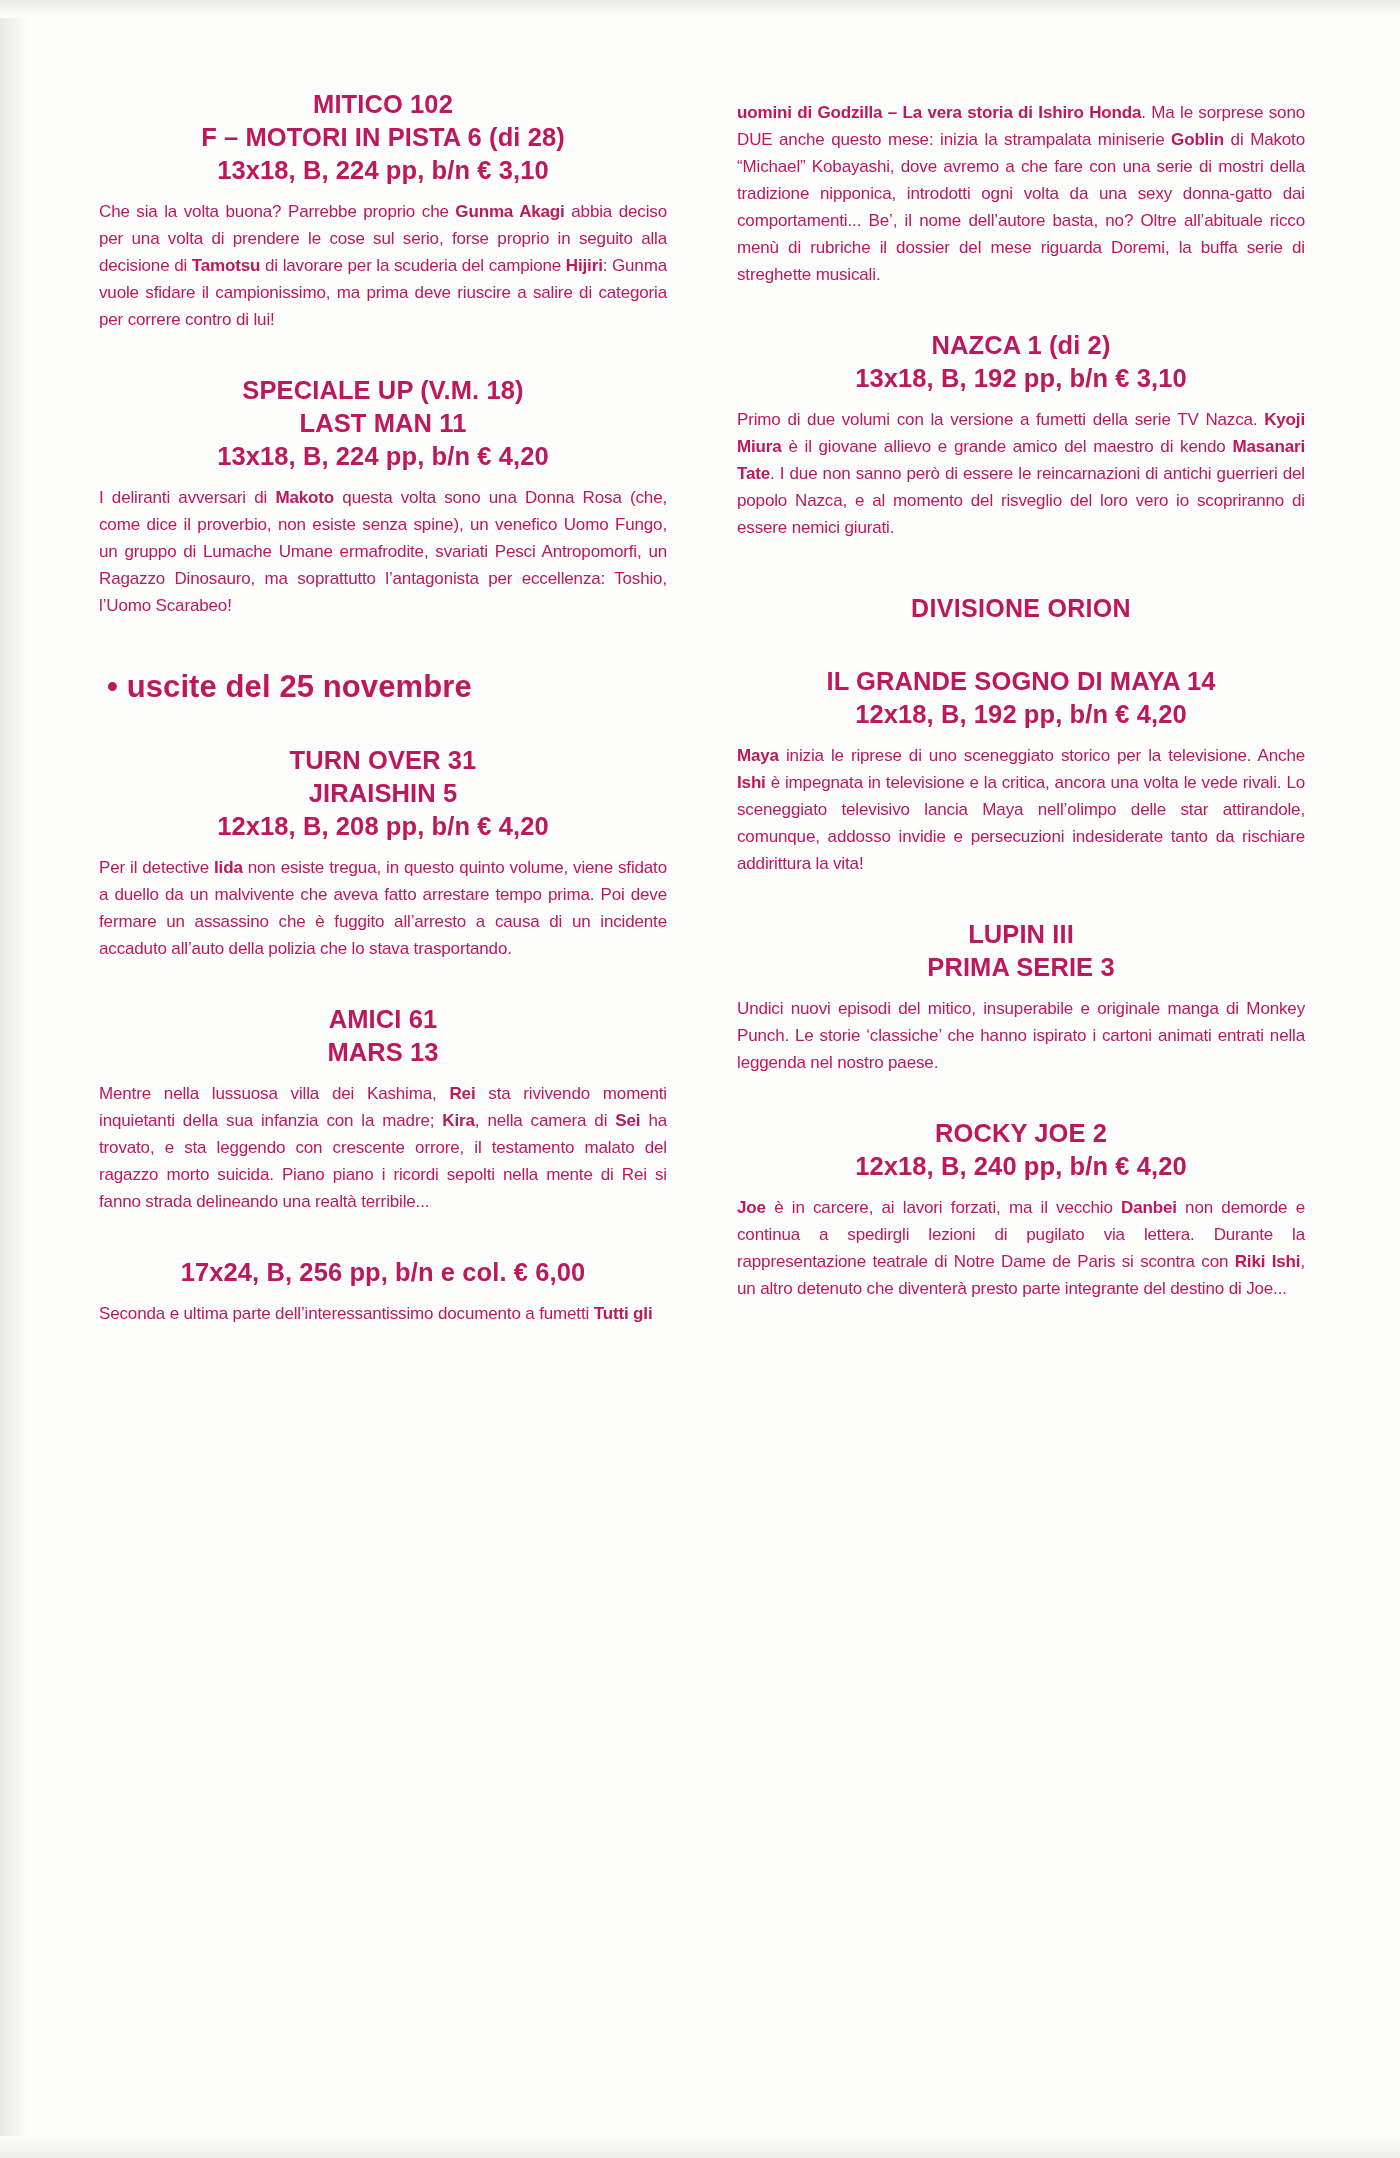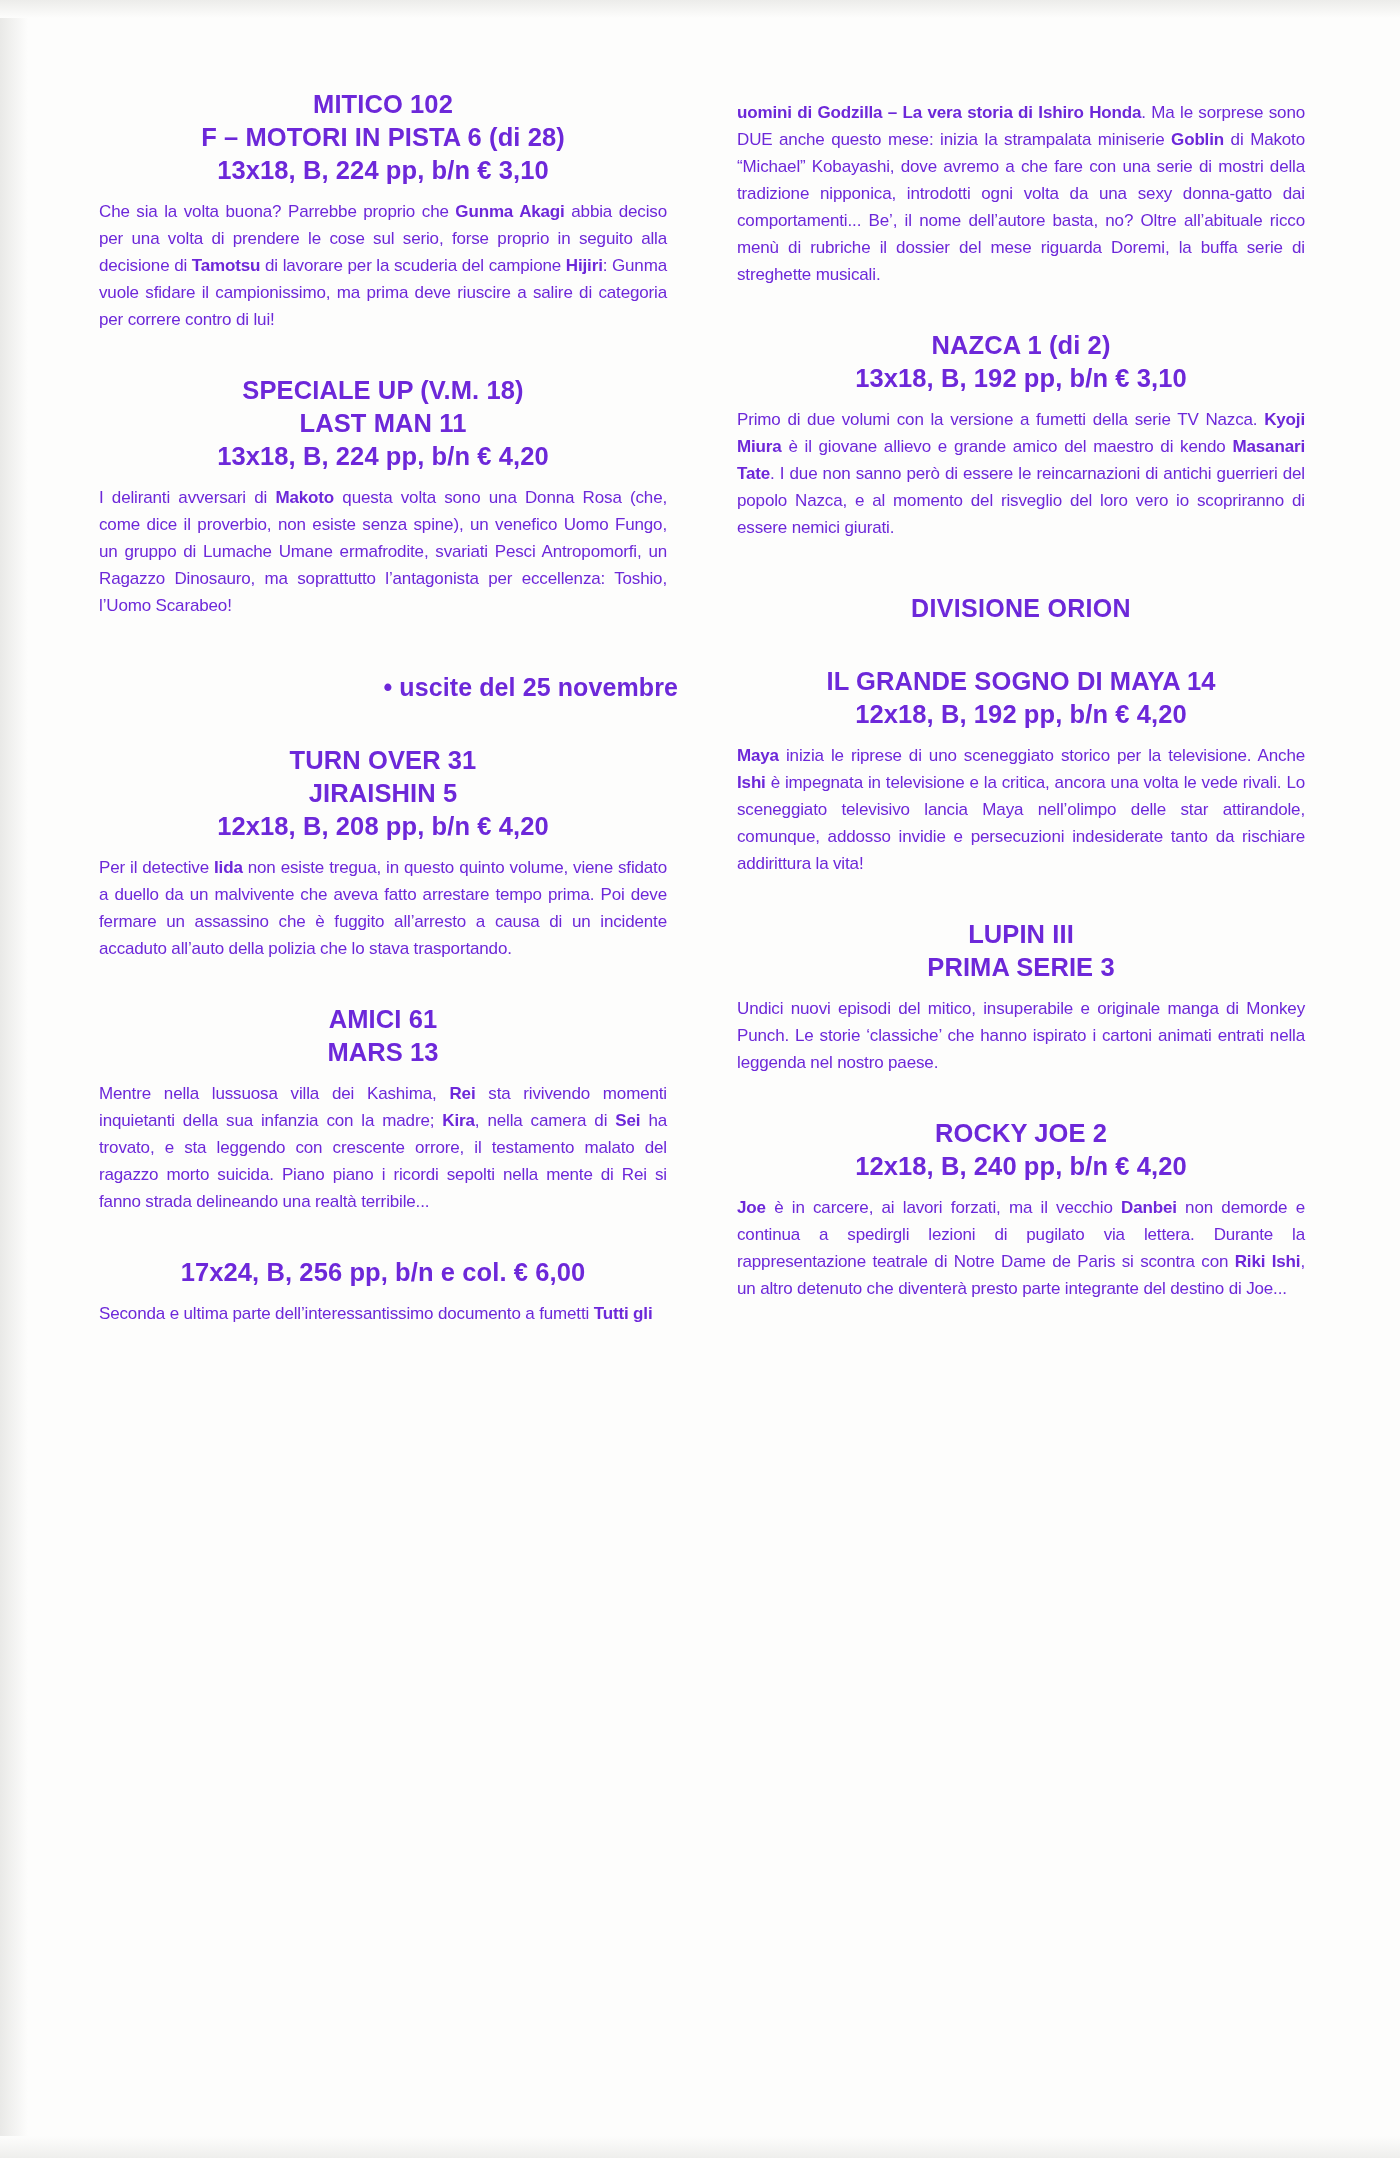--- a/index.html
+++ b/index.html
@@ -7,21 +7,21 @@
     padding: 0;
     background: #ffffff;
   }
   .page {
     position: relative;
     width: 1400px;
     height: 2158px;
     background: #fdfdfc;
     overflow: hidden;
     font-family: "Liberation Sans", sans-serif;
-    color: #6d28d9;
+    color: #be185d;
   }
   
   .scan-edge-left {
     position: absolute;
     left: 0; top: 0; bottom: 0;
     width: 28px;
     background: linear-gradient(to right, #e9e9e7, #fdfdfc);
     pointer-events: none;
   }
   .scan-edge-top {
@@ -68,23 +68,23 @@
     text-align: center;
     font-size: 25px;
     letter-spacing: 0.3px;
   }
   .specs {
     font-size: 25px;
     letter-spacing: -0.2px;
   }
   .bullet-line {
     font-weight: bold;
-    font-size: 25px;
+    font-size: 31px;
     line-height: 34px;
-    text-align: right;
+    text-align: left;
     letter-spacing: 0.1px;
     margin-left: 19px;
   }
   p.body {
     margin: 11px;
     padding: 0;
     text-align: justify;
     text-justify: inter-word;
     font-size: 17px;
     line-height: 27px;

